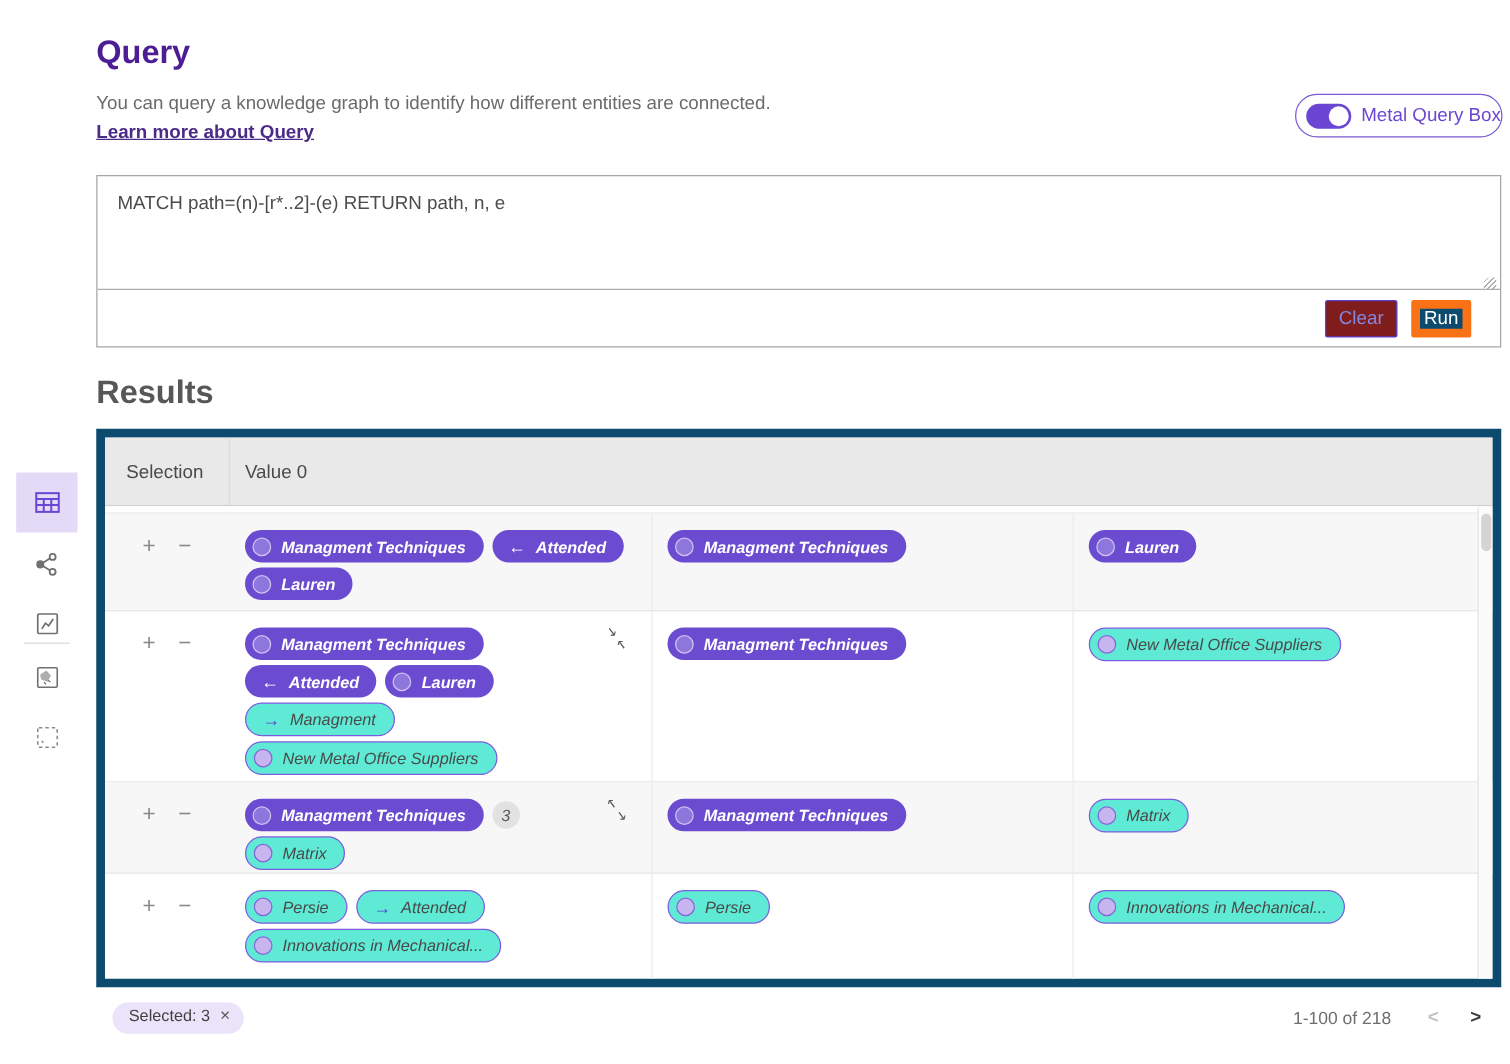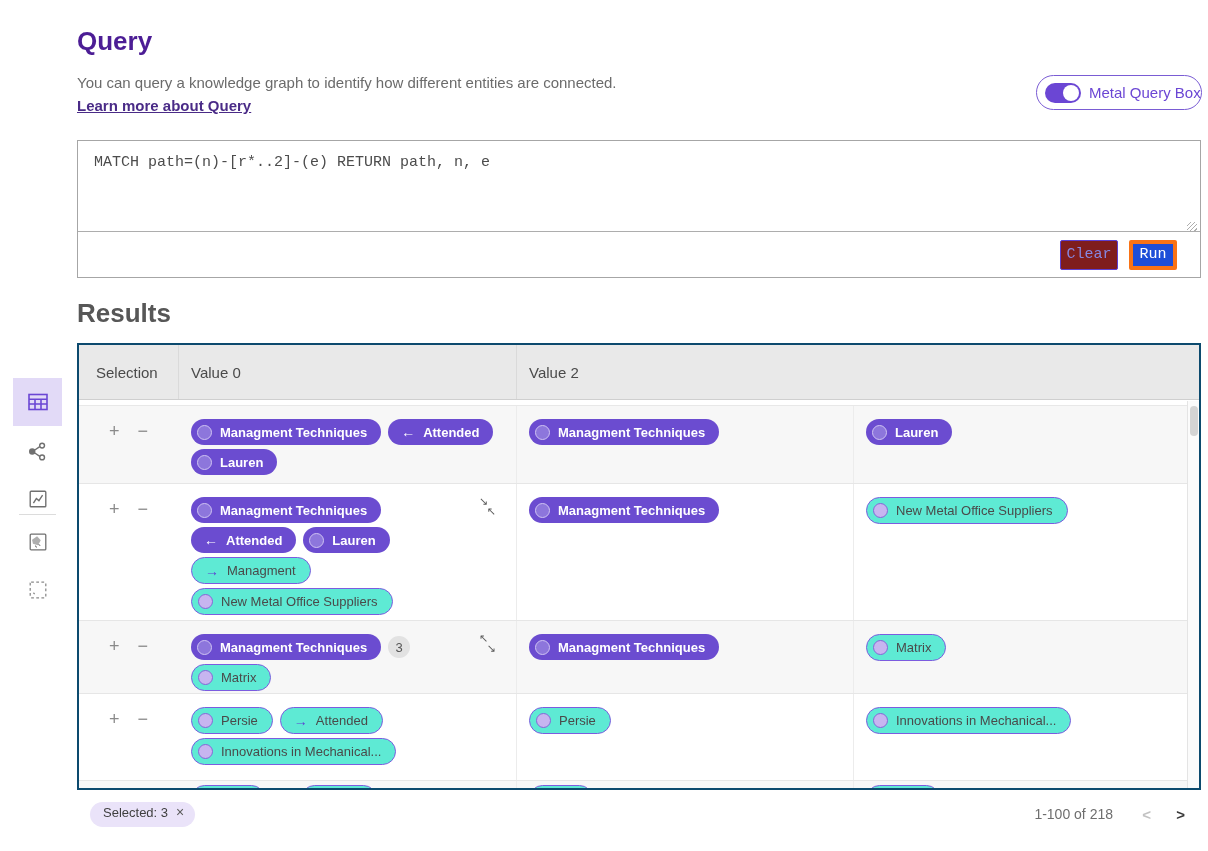--- a/index.html
+++ b/index.html
@@ -11,49 +11,49 @@
   .page-title { position:absolute; left:77px; top:26px; font-size:26px; font-weight:bold; color:#4c1d95; }
   .page-desc { position:absolute; left:77px; top:74px; font-size:15px; color:#6b6b6b; }
   .learn-link { position:absolute; left:77px; top:97px; font-size:15px; font-weight:bold; color:#4a2b87; text-decoration:underline; cursor:pointer; }
   .toggle-pill { position:absolute; left:1036px; top:75px; width:166px; height:35px; border:1px solid #7a5cd4; border-radius:18px;
                  display:flex; align-items:center; gap:8px; padding:0 12px 0 8px; background:#fff; cursor:pointer; }
   .switch { width:36px; height:20px; background:#6b46d4; border-radius:10px; position:relative; flex:0 0 auto; }
   .switch .knob { position:absolute; right:2px; top:2px; width:16px; height:16px; background:#fff; border-radius:50%; }
   .toggle-label { color:#6b46d4; font-size:15px; white-space:nowrap; }
 
   
-  .query-panel { position:absolute; left:77px; top:140px; width:1124px; height:138px; border:1px solid #a6a6a6; background:#fff;font-family:Liberation Mono, monospace; }
+  .query-panel { position:absolute; left:77px; top:140px; width:1124px; height:138px; border:1px solid #a6a6a6; background:#fff; }
   .query-input { position:absolute; left:0; top:0; right:0; height:92px; padding:13px 16px; font-size:15px; color:#4c4c4c; white-space:pre-wrap; cursor:text; }
   .resize-handle { position:absolute; right:3px; top:81px; width:10px; height:10px;
                    background:repeating-linear-gradient(-45deg, transparent, transparent 2px, #9a9a9a 2px, #9a9a9a 3px); opacity:.8; }
   .query-actions { position:absolute; left:0; right:0; bottom:0; height:46px; border-top:1px solid #adadad;
                    display:flex; justify-content:flex-end; align-items:center; gap:11px; padding-right:23px; }
   .btn { height:30px; font-size:15px; border-radius:2px; cursor:pointer; font-family:inherit; display:flex; align-items:center; justify-content:center; }
   .btn-clear { width:58px; background:#7f1d1d; border:1px solid #5d3fd0; color:#8687e0; }
-  .btn-run { width:48px; background:#1d4ed8; border:4px solid #f97316; color:#fff; }
+  .btn-run { width:48px; background:#0c4a6e; border:7px solid #f97316; color:#fff; }
 
   
   .results-title { position:absolute; left:77px; top:298px; font-size:26px; font-weight:bold; color:#575757; }
 
   
   .icon-rail { position:absolute; left:13px; top:378px; width:49px; }
   .rail-item { position:absolute; left:0; width:49px; height:40px; display:flex; align-items:center; justify-content:center; cursor:pointer; }
   .rail-item.selected { height:48px; background:#e2daf7; }
   .rail-divider { position:absolute; left:6px; width:37px; border-top:1px solid #dcdcdc; }
 
   
-  .table { position:absolute; left:77px; top:343px; width:1124px; height:447px; border:2px solid #0c4a6e; background:#fff; overflow:hidden; }
+  .table { position:absolute; left:77px; top:343px; width:1124px; height:447px; border:7px solid #0c4a6e; background:#fff; overflow:hidden; }
   .thead { display:grid; grid-template-columns:100px 338px 337px 1fr; height:55px; background:#e9e9e9; border-bottom:1px solid #cfcfcf; }
   .th { display:flex; align-items:center; font-size:15px; color:#4a4a4a; padding-left:12px; border-right:1px solid #dadada; }
   .th:first-child { padding-left:17px; }
   .th:last-child { border-right:none; }
   .body-gap { height:6px; background:#fff; border-bottom:1px solid #e8e8e8; }
   .row { display:grid; grid-template-columns:100px 338px 337px 1fr; border-bottom:1px solid #e6e6e6; position:relative; overflow:hidden; }
   .row.shade { background:#f7f7f7; }
-  .cell { padding:13px 12px 0 12px; border-right:1px solid #ececec; position:relative; }
+  .cell { padding:13px 12px 0 12px; border-right:1px solid #ececec; position:relative;font-style:italic; }
   .cell:last-child { border-right:none; }
   .sel-cell { padding:16px 0 0 30px; display:flex; gap:18px; font-size:18px; color:#8a8a8a; }
   .sel-cell span { cursor:pointer; line-height:1; }
   .pill-line { display:flex; gap:7px; align-items:center; margin-bottom:4px; }
   .pill { display:inline-flex; align-items:center; gap:8px; height:26px; border-radius:14px; padding:0 14px 0 6px; font-size:13px; white-space:nowrap; }
   .pill.filled { background:#6b4cd0; color:#fff; font-weight:bold; }
   .pill.outlined { background:#5eead4; border:1.5px solid #7c5cdf; color:#4a4a4a; height:27px; }
   .pill .dot { width:15px; height:15px; border-radius:50%; flex:0 0 auto; }
   .pill.filled .dot { background:#8d76dc; border:1.5px solid #cfc3f2; }
   .pill.outlined .dot { background:#c7b5f0; border:1.5px solid #8566d8; }
@@ -143,21 +143,20 @@
         <rect x="3.5" y="3.5" width="17" height="17" rx="1" stroke-dasharray="3 2.6"></rect>
         <path d="M7 15 l2.2 2.4" stroke-dasharray="2 1.6"></path>
       </svg>
     </div>
   </div>
 
   <div class="table">
     <div class="thead">
       <div class="th">Selection</div>
       <div class="th">Value 0</div>
-      <div class="th">Value 2</div>
     </div>
     <div class="body-gap"></div>
     <div>
         <div class="row shade" style="height: 78px;">
           <div class="sel-cell">
             <span>+</span>
             <span>−</span>
           </div>
           <div class="cell">
             <div class="pill-line">

